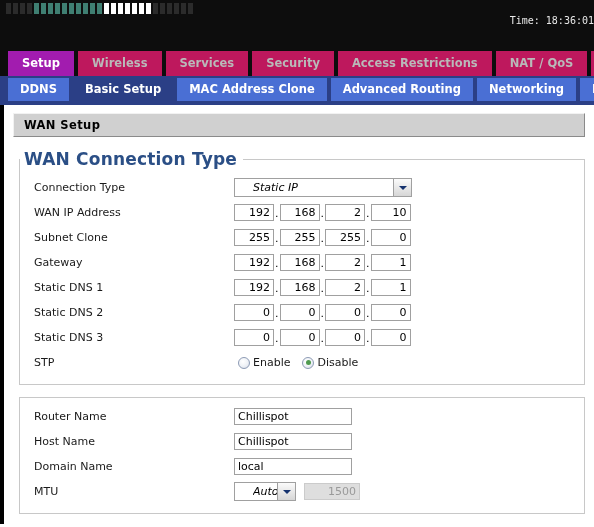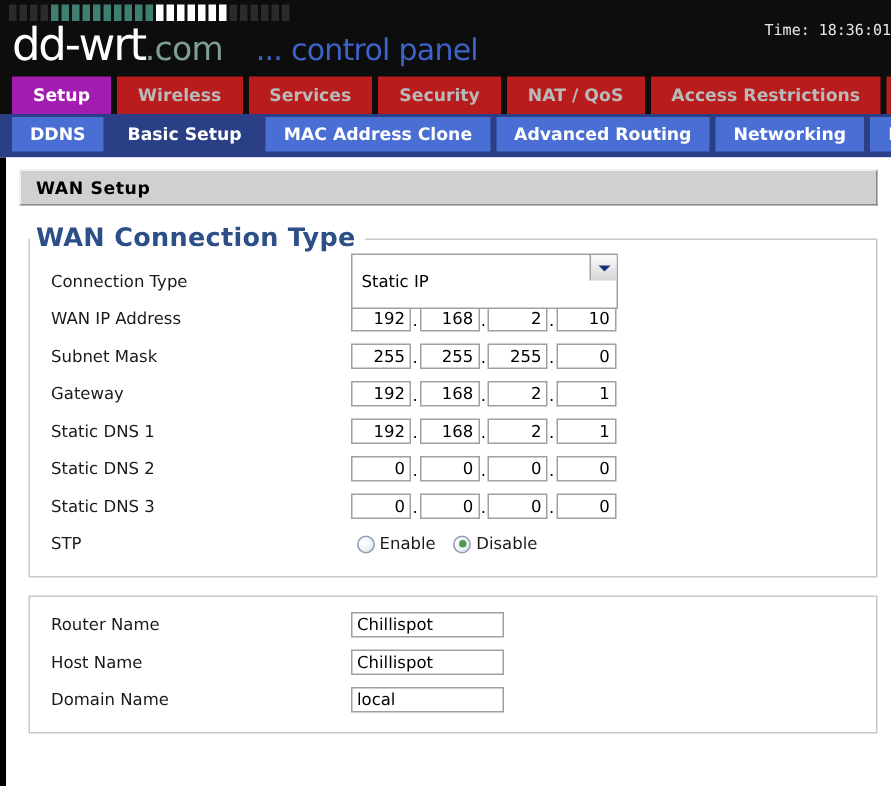--- a/index.html
+++ b/index.html
@@ -83,21 +83,21 @@
     gap: 4px;
     overflow: hidden;
   }
   .mtab {
     height: 25px;
     line-height: 25px;
     padding: 0 14px;
     font-size: 11.5px;
     font-weight: bold;
     color: #b9b9b9;
-    background: #b91c1c;
+    background: #be185d;
     white-space: nowrap;
     cursor: pointer;
     box-sizing: border-box;
   }
   .mtab.active {
     background: #a21caf;
     color: #ffffff;
   }
 
   
@@ -212,43 +212,44 @@
     text-align: right;
   }
   .dot {
     font-size: 11px;
     padding: 0 1px;
     color: #000;
     align-self: flex-end;
     line-height: 14px;
   }
   input.wide {
-    width: 102px;
+    width: 118px;
     text-align: left;
   }
   input.disabled {
     width: 56px;
     text-align: right;
     background: #dedede;
     color: #9a9a9a;
     border: 1px solid #cbcbcb;
   }
 
   select.sel {
     font-family: "DejaVu Sans", "Liberation Sans", sans-serif;
     font-size: 11px;
-    height: 37px;
+    height: 19px;
     box-sizing: border-box;
     border: 1px solid #a0a0a0;
     background: #ffffff;
     color: #000;
-    padding: 0 6px;
+    padding: 0 18px;
     -webkit-appearance: none;
     -moz-appearance: none;
     appearance: none;
+    font-style: italic;
   }
   .selwrap {
     position: relative;
     display: inline-block;
   }
   .selwrap .arrow {
     position: absolute;
     top: 1px;
     right: 1px;
     width: 17px;
@@ -330,34 +331,31 @@
       <span style="background: rgb(255, 255, 255);"></span>
       <span style="background: rgb(255, 255, 255);"></span>
       <span style="background: rgb(43, 43, 43);"></span>
       <span style="background: rgb(43, 43, 43);"></span>
       <span style="background: rgb(43, 43, 43);"></span>
       <span style="background: rgb(43, 43, 43);"></span>
       <span style="background: rgb(43, 43, 43);"></span>
       <span style="background: rgb(43, 43, 43);"></span>
     </div>
 
-  <div class="logo-wrap">
-    <span class="logo-main">dd-wrt</span><span class="logo-com">.com</span><span class="logo-cp">... control panel</span>
-  </div>
 
   <div class="time">Time: 18:36:01</div>
 </div>
 
 <div class="maintabs">
     <div class="mtab active">Setup</div>
     <div class="mtab">Wireless</div>
     <div class="mtab">Services</div>
     <div class="mtab">Security</div>
+    <div class="mtab">Access Restrictions</div>
     <div class="mtab">NAT / QoS</div>
-    <div class="mtab">Access Restrictions</div>
     <div class="mtab">Administration</div>
   </div>
 
 <div class="subtabs">
     <div class="stab">DDNS</div>
     <div class="stab active">Basic Setup</div>
     <div class="stab">MAC Address Clone</div>
     <div class="stab">Advanced Routing</div>
     <div class="stab">Networking</div>
     <div class="stab">EoIP Tunnel</div>
@@ -392,21 +390,21 @@
               <input type="text" class="txt octet" value="192" style="">
               <span class="dot">.</span>
               <input type="text" class="txt octet" value="168" style="">
               <span class="dot">.</span>
               <input type="text" class="txt octet" value="2" style="">
               <span class="dot">.</span>
               <input type="text" class="txt octet" value="10" style="">
             </div>
           </div>
           <div class="row">
-            <div class="lbl">Subnet Mask</div>
+            <div class="lbl">Subnet Clone</div>
             <div class="ctl">
               <input type="text" class="txt octet" value="255" style="">
               <span class="dot">.</span>
               <input type="text" class="txt octet" value="255" style="">
               <span class="dot">.</span>
               <input type="text" class="txt octet" value="255" style="">
               <span class="dot">.</span>
               <input type="text" class="txt octet" value="0" style="">
             </div>
           </div>
@@ -493,16 +491,28 @@
         </div>
       </div>
 
       <div class="row">
         <div class="lbl">Domain Name</div>
         <div class="ctl">
           <input class="txt wide" type="text" value="local" style="">
         </div>
       </div>
 
+      <div class="row">
+        <div class="lbl">MTU</div>
+        <div class="ctl">
+          <span class="selwrap">
+            <select class="sel mtu">
+              <option>Auto</option>
+            </select>
+            <span class="arrow"></span>
+          </span>
+          <input class="txt disabled" type="text" disabled="" style="margin-left: 8px;" value="1500">
+        </div>
+      </div>
     </fieldset>
 
   </div>
 </div>
 
 </body></html>

